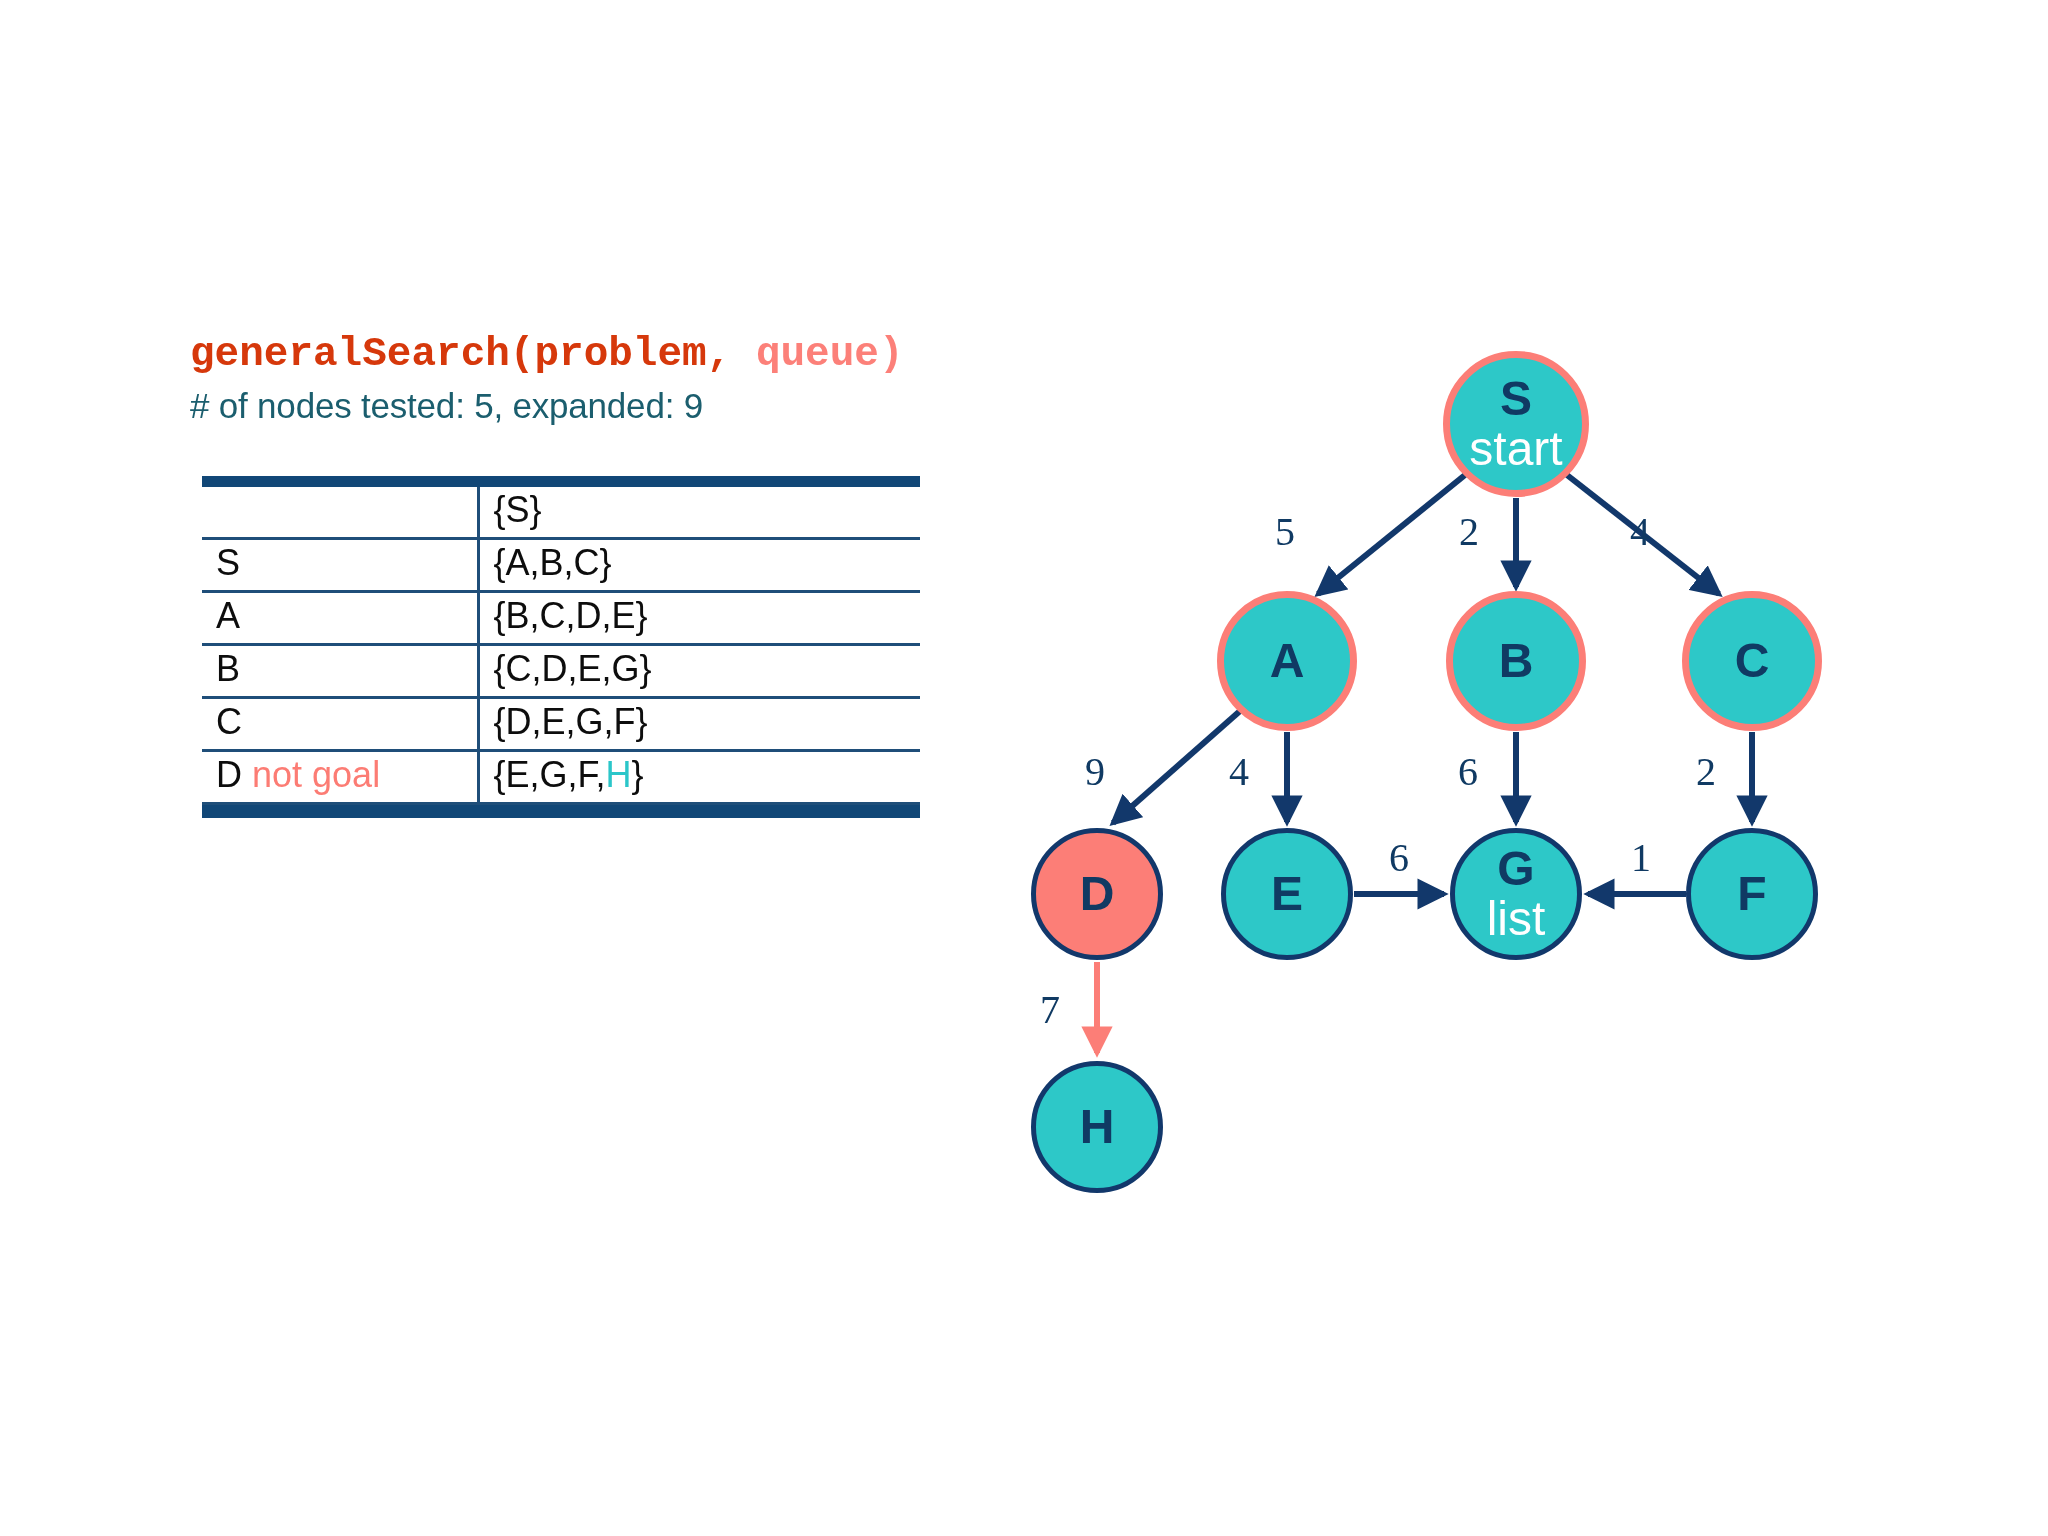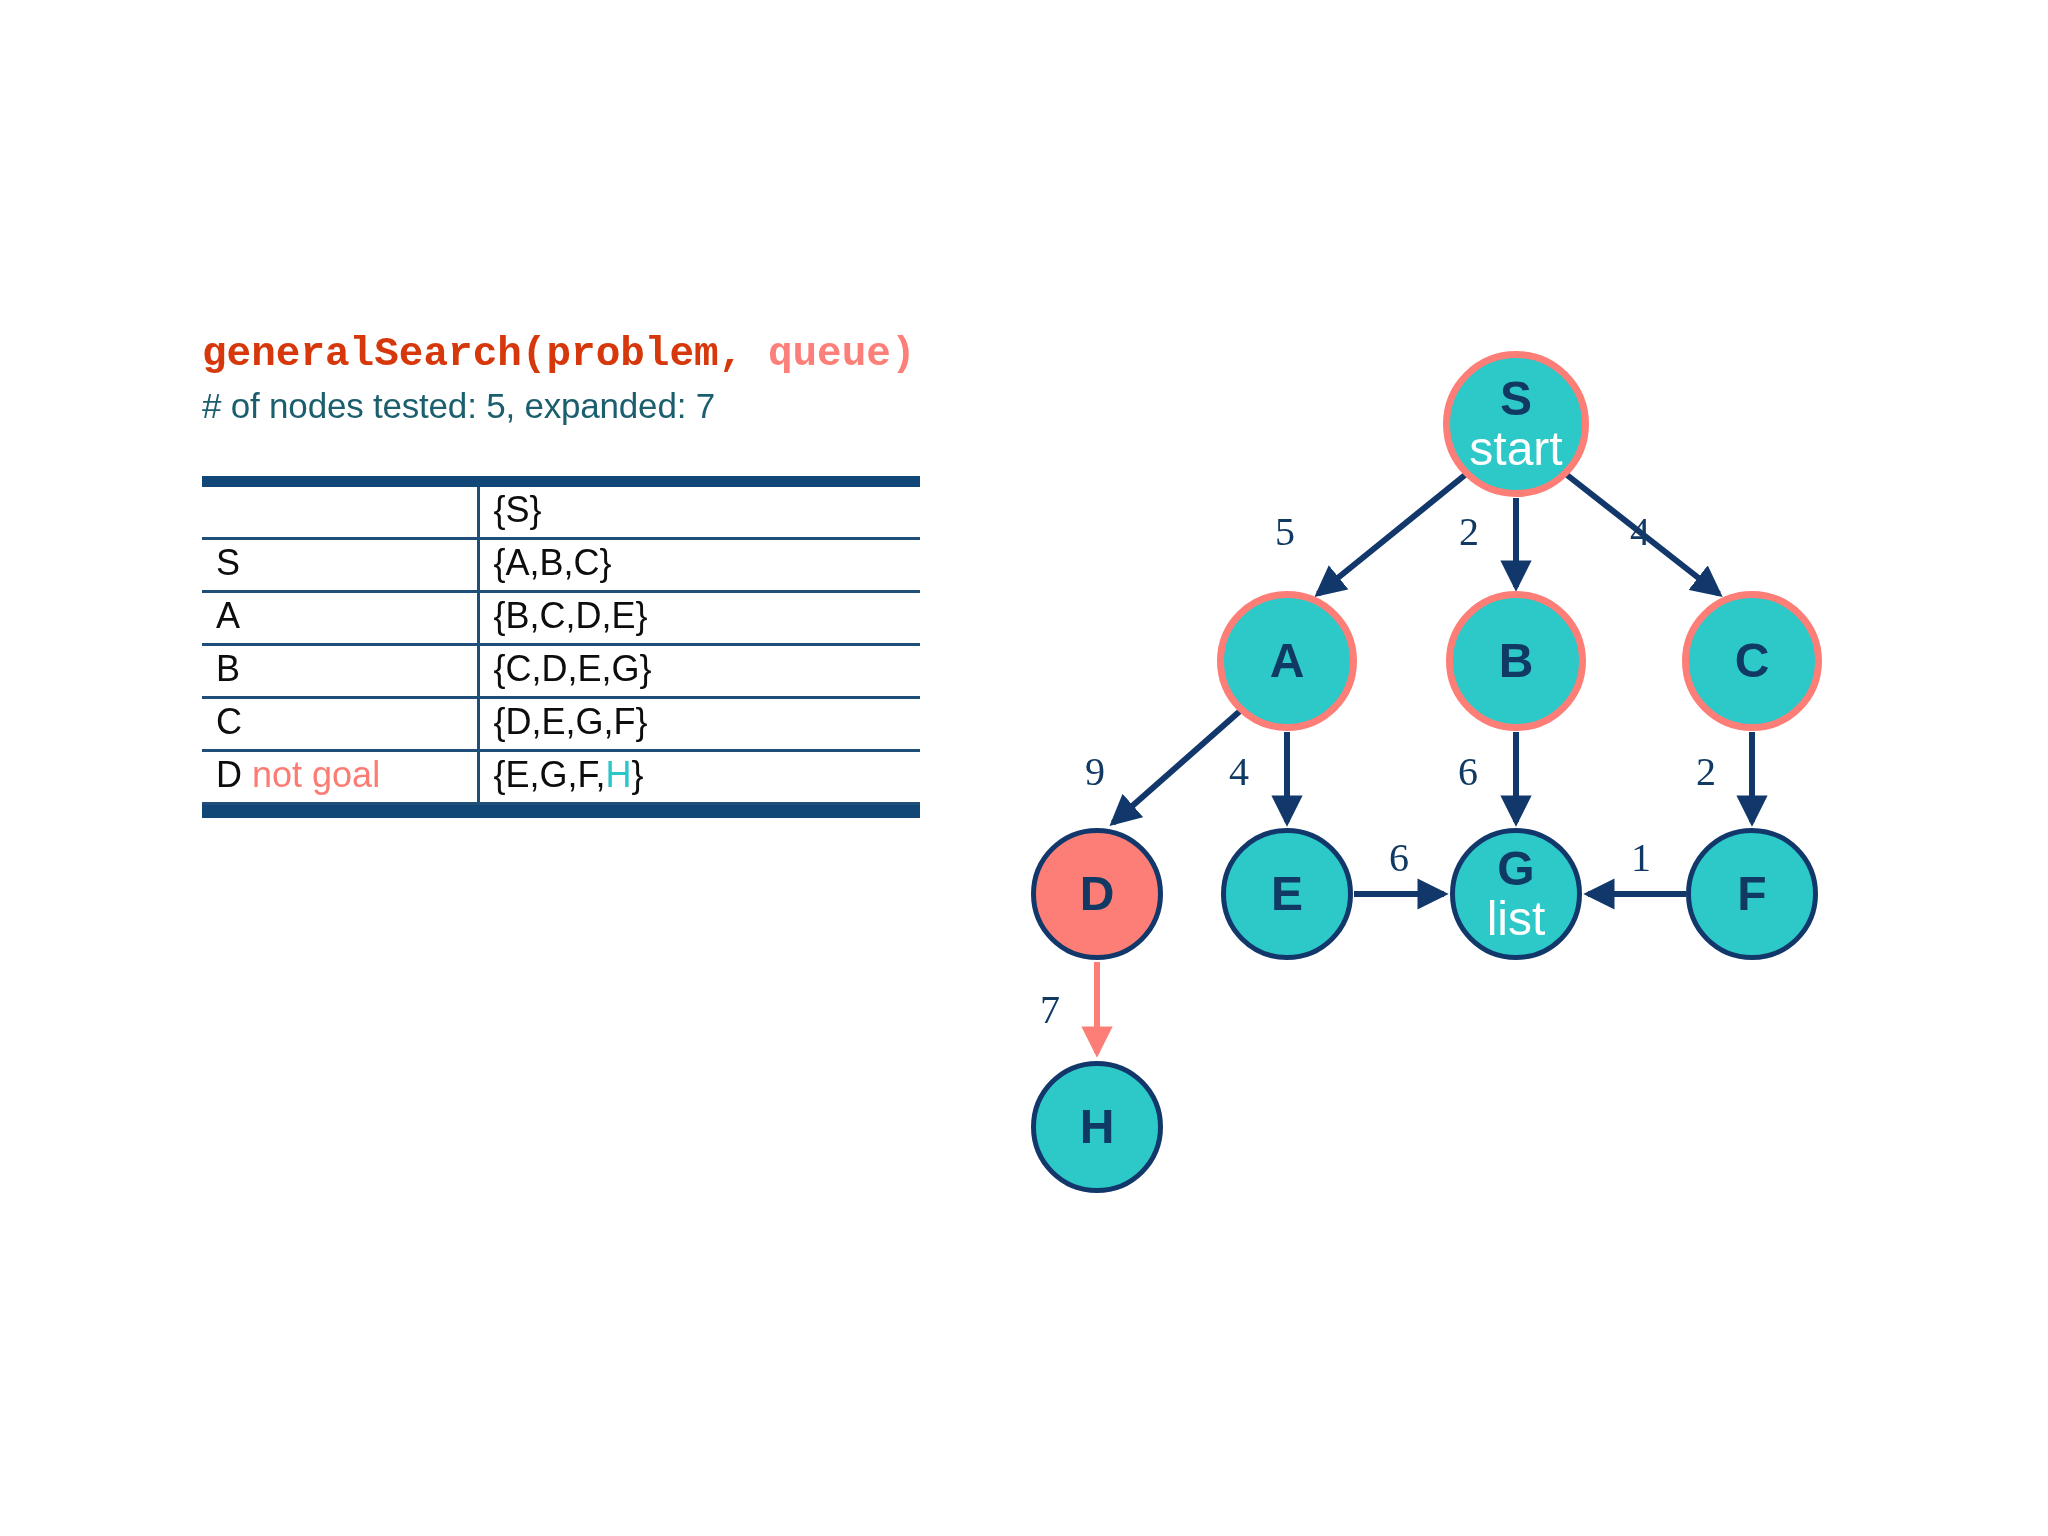--- a/index.html
+++ b/index.html
@@ -12,21 +12,21 @@
     width: 2048px;
     height: 1536px;
     background: #ffffff;
     overflow: hidden;
     font-family: "Liberation Sans", sans-serif;
   }
 
   
   #left-panel {
     position: absolute;
-    left: 202px;
+    left: 190px;
     top: 332px;
     width: 730px;
   }
 
   #signature {
     font-family: "Liberation Mono", "DejaVu Sans Mono", monospace;
     font-size: 41px;
     font-weight: 700;
     letter-spacing: 0px;
     color: #D6380B;
@@ -144,21 +144,21 @@
     line-height: 1;
   }
 </style>
 </head>
 <body>
 
 <div id="canvas">
 
   <div id="left-panel">
     <div id="signature"><span>generalSearch(problem, </span><span class="sig-accent">queue)</span></div>
-    <div id="counts"># of nodes tested: 5, expanded: 7</div>
+    <div id="counts"># of nodes tested: 5, expanded: 9</div>
   </div>
 
   <div id="search-table">
     <table>
       <colgroup>
           <col class="c1">
           <col class="c2">
         </colgroup>
       <tbody>
         <tr class="topbar">

